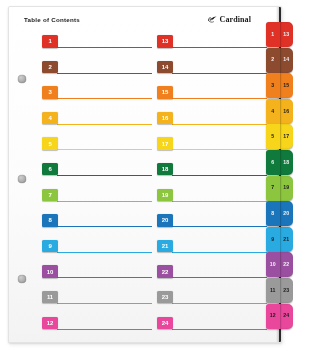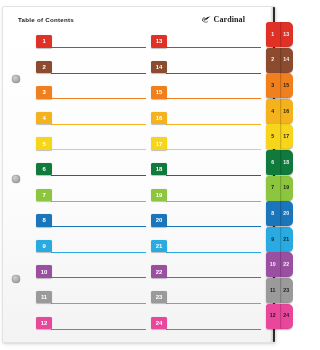--- a/index.html
+++ b/index.html
@@ -17,21 +17,21 @@
   #product-image {
     position: relative;
     width: 293px;
     height: 350px;
     background: #ffffff;
   }
 
   
   .sheet {
     position: absolute;
-    left: 2px;
+    left: 8px;
     top: 6px;
     width: 272px;
     height: 335px;
     background: #fbfbfb;
     border: 1px solid #e3e3e3;
     border-radius: 2px;
     box-shadow: 0 1px 2px rgba(0,0,0,0.10), 1px 2px 4px rgba(0,0,0,0.07);
     overflow: hidden;
   }
   

